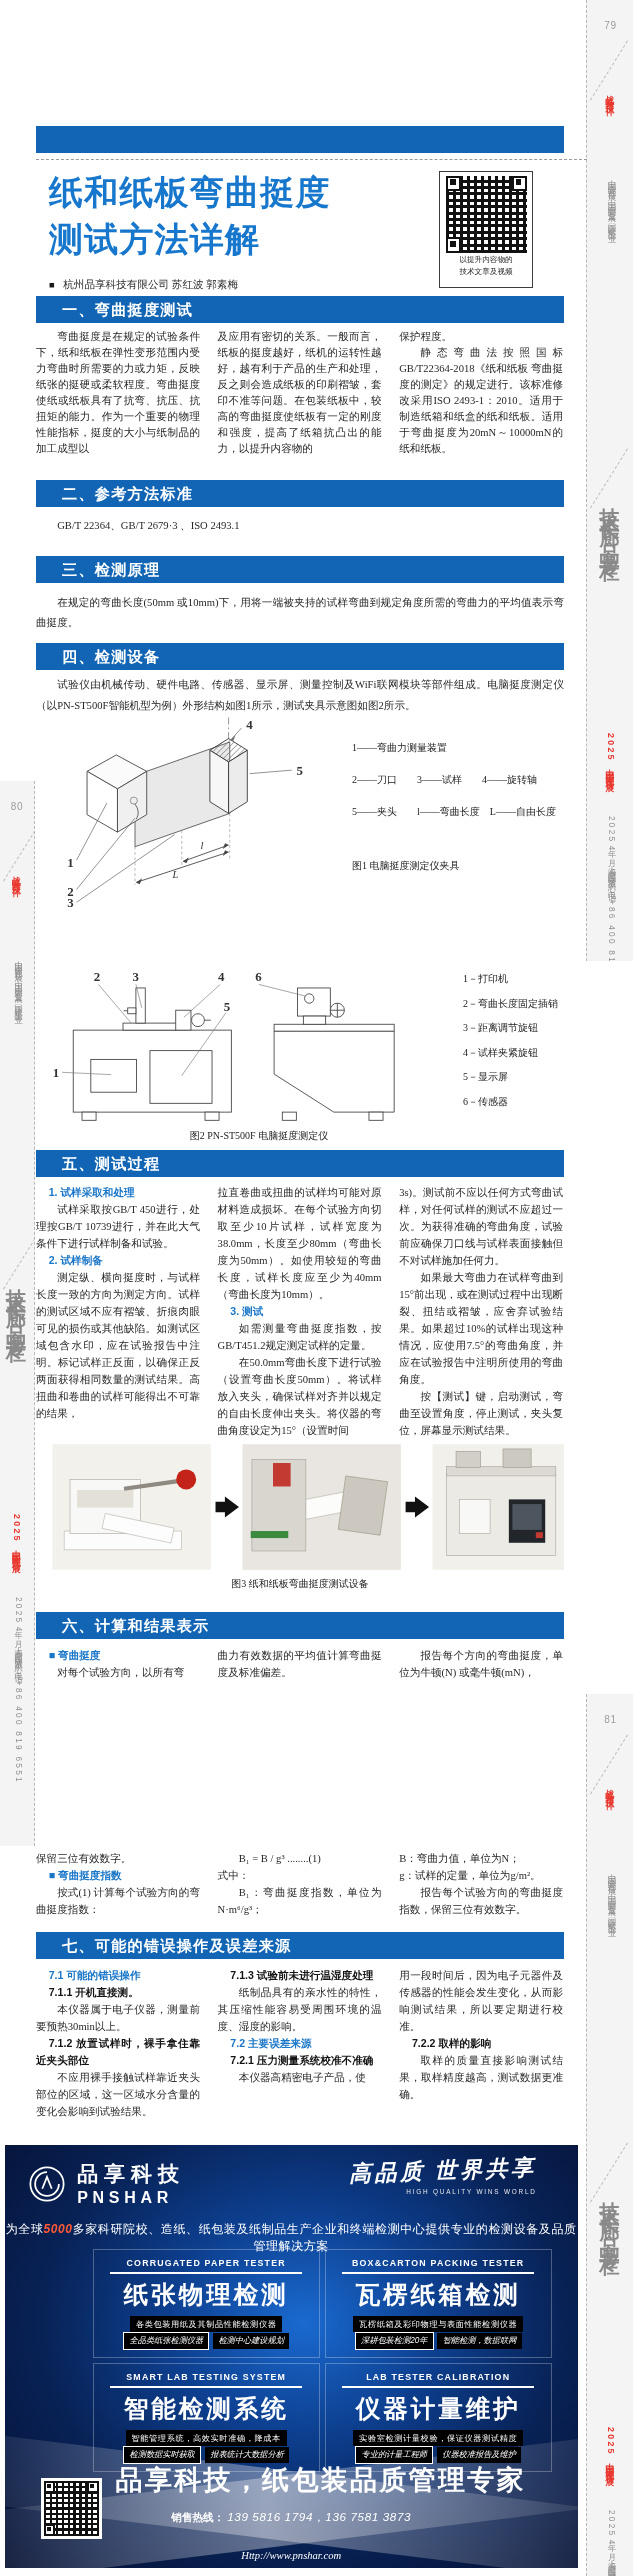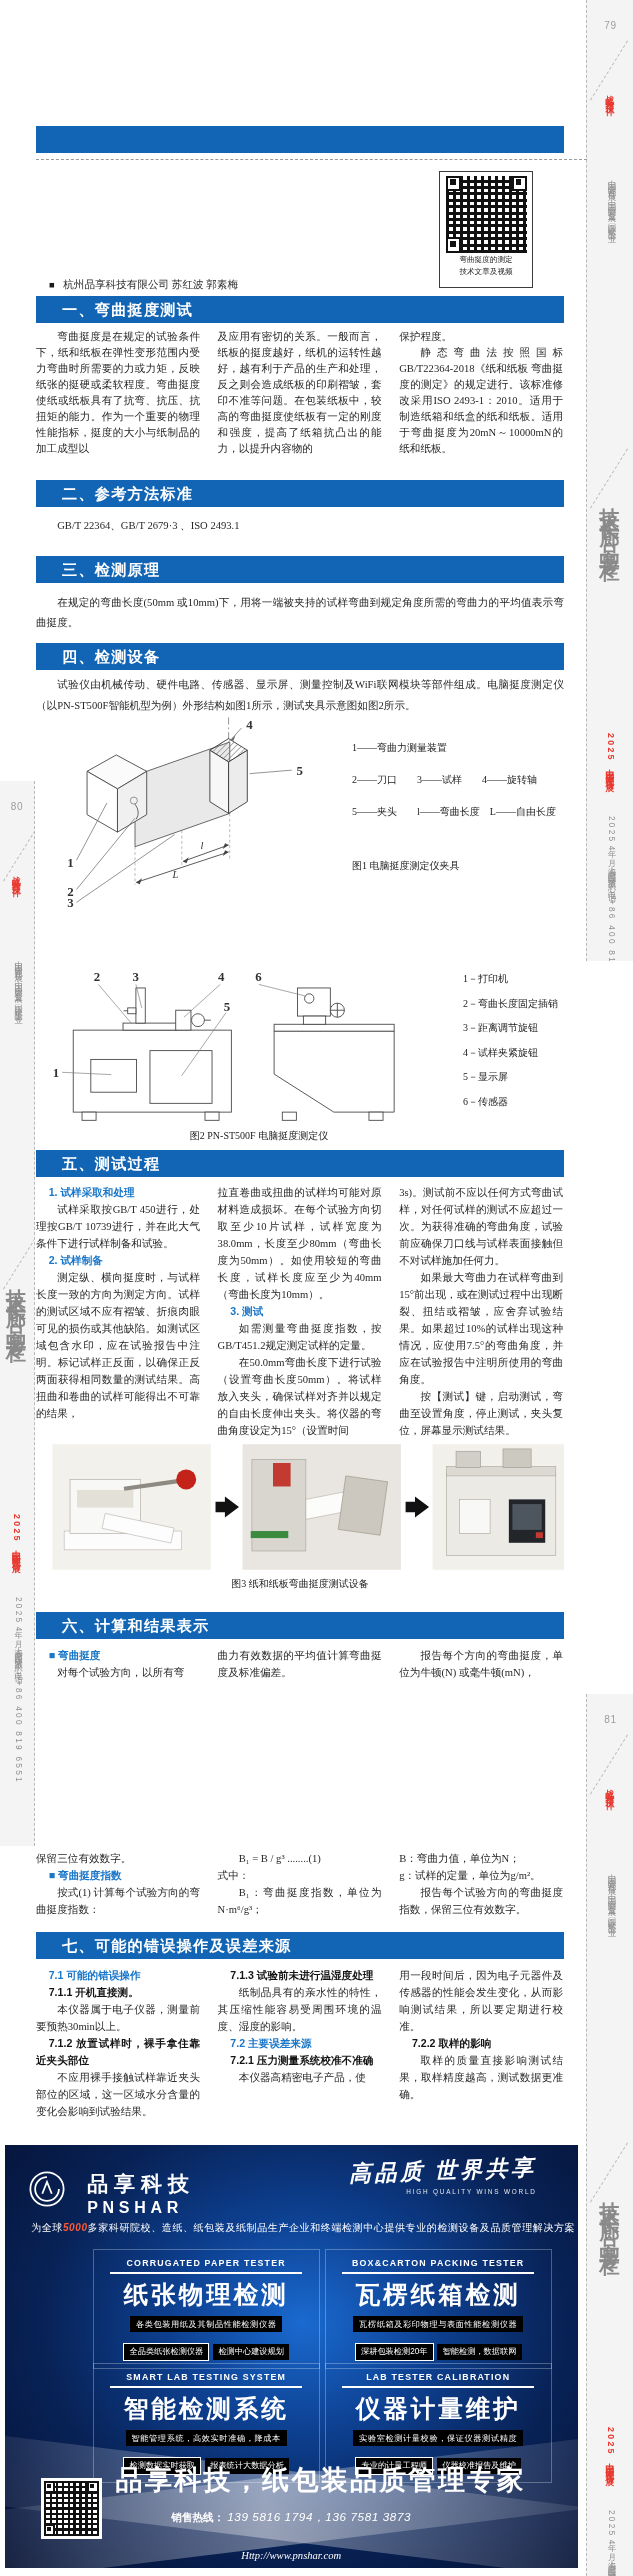--- a/index.html
+++ b/index.html
@@ -61,36 +61,36 @@
   .fdim{font:italic 18px "Liberation Serif",serif;fill:#333;}
 
   
   .ad{left:4.7px;top:2145px;width:573px;height:423px;color:#fff;overflow:hidden;
       font-family:"Liberation Sans",sans-serif;
       background:radial-gradient(ellipse at 52% 42%, #1a6ad0 0%, #0d3f8f 32%, #082256 62%, #050f30 100%);}
   .sw{position:absolute;left:-82px;width:762px;height:70px;opacity:.45;
       background:linear-gradient(90deg,rgba(255,255,255,0) 0%,rgba(230,230,235,.9) 45%,rgba(255,255,255,0) 100%);}
   .sw1{top:328px;transform:rotate(7deg);}
   .sw2{top:328px;transform:rotate(-7deg);}
-  .ad-logo{position:absolute;left:23.5px;top:25px;display:flex;gap:21px;}
+  .ad-logo{position:absolute;left:23.5px;top:15px;display:flex;align-items:center;gap:11px;}
   .ad-logo-cn{font-size:21px;font-weight:bold;letter-spacing:5.9px;}
   .ad-logo-en{font-size:16px;letter-spacing:4.7px;font-weight:bold;margin-top:1.2px;}
   .ad-callig{position:absolute;right:41px;top:10.6px;text-align:right;}
   .ad-callig-cn{font-family:"Liberation Serif",serif;font-style:italic;font-weight:bold;
                 font-size:22px;letter-spacing:3.5px;transform:rotate(-2deg);}
   .ad-callig-en{font-size:6.4px;letter-spacing:1.8px;margin-top:2.3px;color:#e8e8e8;}
-  .ad-tagline{position:absolute;top:76px;left:12px;width:100%;text-align:center;font-size:10px;letter-spacing:0.6px;}
+  .ad-tagline{position:absolute;top:76px;left:0;width:100%;text-align:center;font-size:12px;letter-spacing:0.6px;}
   .ad-tagline .hl{color:#ff5a36;font-weight:bold;font-style:italic;}
   .card{position:absolute;width:227px;text-align:center;border:0.6px solid rgba(255,255,255,.28);
         padding:8.2px 3.5px 7px 3.5px;box-sizing:border-box;}
   .c-en{font-size:8.8px;font-weight:bold;letter-spacing:1.2px;}
   .c-rule{height:1.8px;background:#fff;width:88%;margin:4.1px auto 2.3px auto;}
   .c-cn{font-size:24.6px;font-weight:bold;letter-spacing:2.9px;margin:3.5px 0 5.9px 0;}
   .c-desc{display:inline-block;background:#000;padding:2.3px 5.9px;font-size:8.2px;letter-spacing:0.6px;}
-  .c-tags{margin-top:11px;}
+  .c-tags{margin-top:0;font-style:italic;}
   .c-tag{display:inline-block;background:#000;padding:2.3px 5.3px;font-size:8.2px;margin:0 1.8px;}
   .c-tag.t1{border:0.6px solid #fff;}
   .ad-slogan{position:absolute;top:317px;left:70px;width:492px;text-align:center;
              font-size:27px;font-weight:bold;letter-spacing:2.3px;}
   .ad-hotline{position:absolute;top:365px;left:0;width:100%;text-align:center;font-size:10.6px;}
   .ad-hotline .nums{font-style:italic;font-size:11.7px;letter-spacing:0.6px;}
   .ad-qr{position:absolute;left:36px;top:333px;width:61px;height:61px;background:#fff;padding:2.9px;box-sizing:border-box;}
   .ad-qr .qr-pattern{width:55px;height:55px;background-image:
       repeating-linear-gradient(0deg,#111 0 2.3px,transparent 2.3px 5.3px),
       repeating-linear-gradient(90deg,#111 0 2.3px,transparent 2.3px 5.9px);}
@@ -131,34 +131,38 @@
     <div class="vtx sb-orgs">中国国际瓦楞展 中国国际彩盒展 《国际纸板工业》</div>
     <div class="slash" style="top:478px"></div>
     <div class="vtx sb-big">技术长廊·品享专栏</div>
     <div class="vtx sb-red2">2025中国国际瓦楞展</div>
     <div class="vtx sb-info">2025年4月 上海新国际博览中心 电话：+86 400 819 6551</div>
   </div>
 
   <div class="abs topbar"></div>
   <div class="abs dashline"></div>
 
+  <div class="abs title">
+    <div>纸和纸板弯曲挺度</div>
+    <div>测试方法详解</div>
+  </div>
 
   <div class="abs qrbox">
     <div class="qr-pattern">
       <div class="eye" style="left:0;top:0">
           <div class="dot"></div>
         </div>
       <div class="eye" style="right:0;top:0">
           <div class="dot"></div>
         </div>
       <div class="eye" style="left:0;bottom:0">
           <div class="dot"></div>
         </div>
     </div>
-    <div class="qr-cap">弯曲挺度的测定</div>
+    <div class="qr-cap">以提升内容物的</div>
     <div class="qr-cap" style="margin-top:0">技术文章及视频</div>
   </div>
 
   <div class="abs author">
     <span class="bullet">■</span>
     <span>杭州品享科技有限公司 苏红波 郭素梅</span>
   </div>
 
   <div class="abs h-bar" style="top:296px">一、弯曲挺度测试</div>
   <div class="abs cols" style="top:329px">

